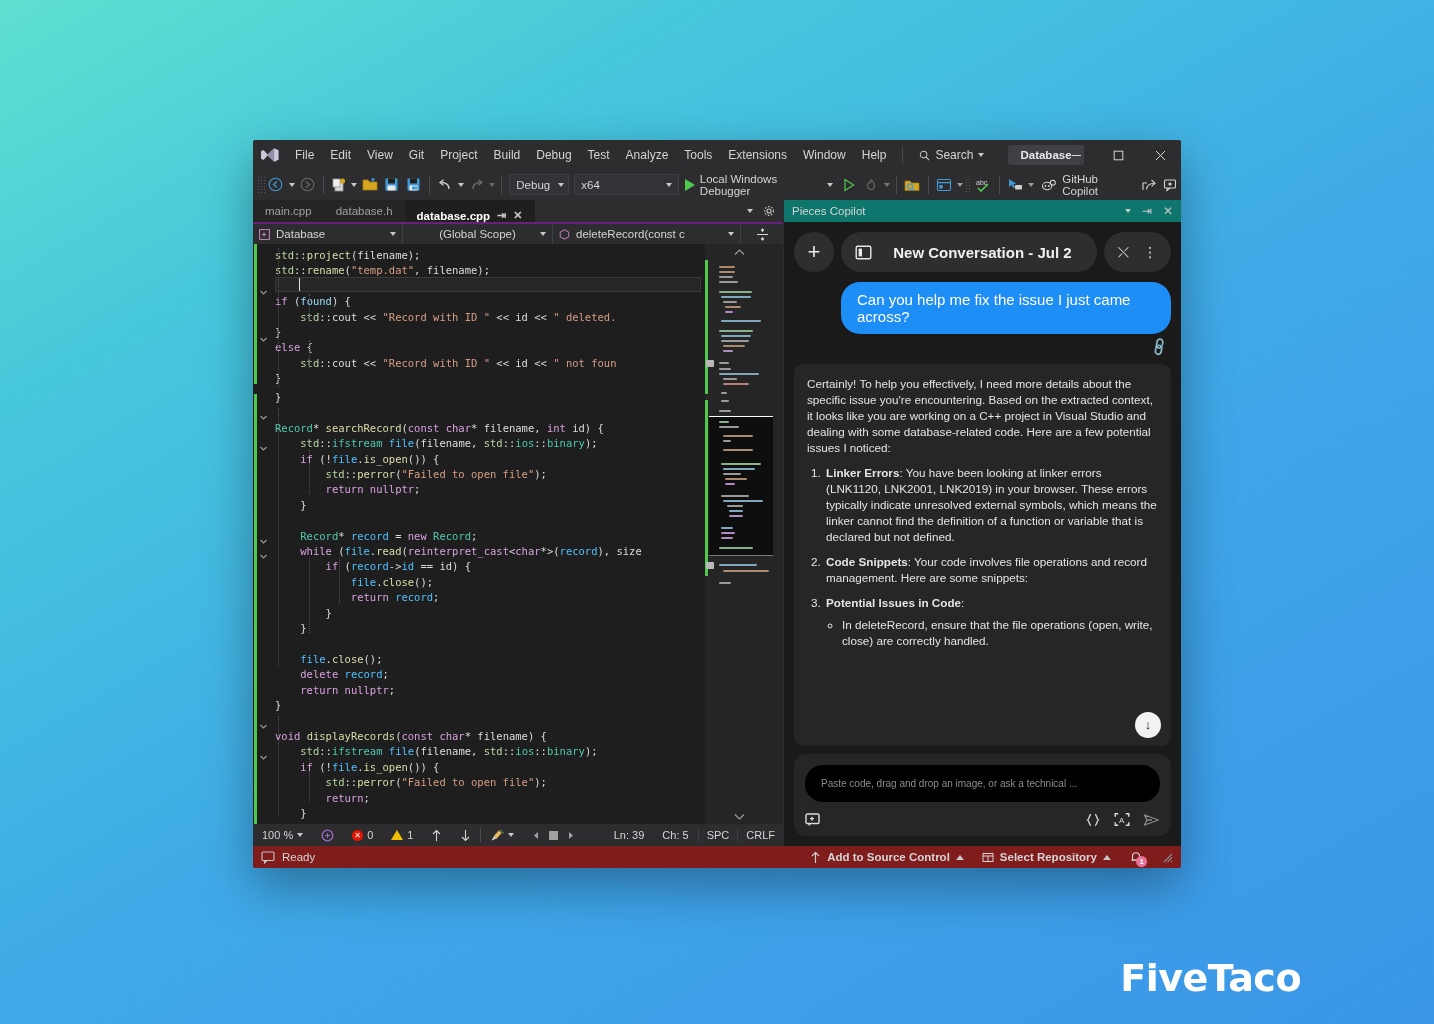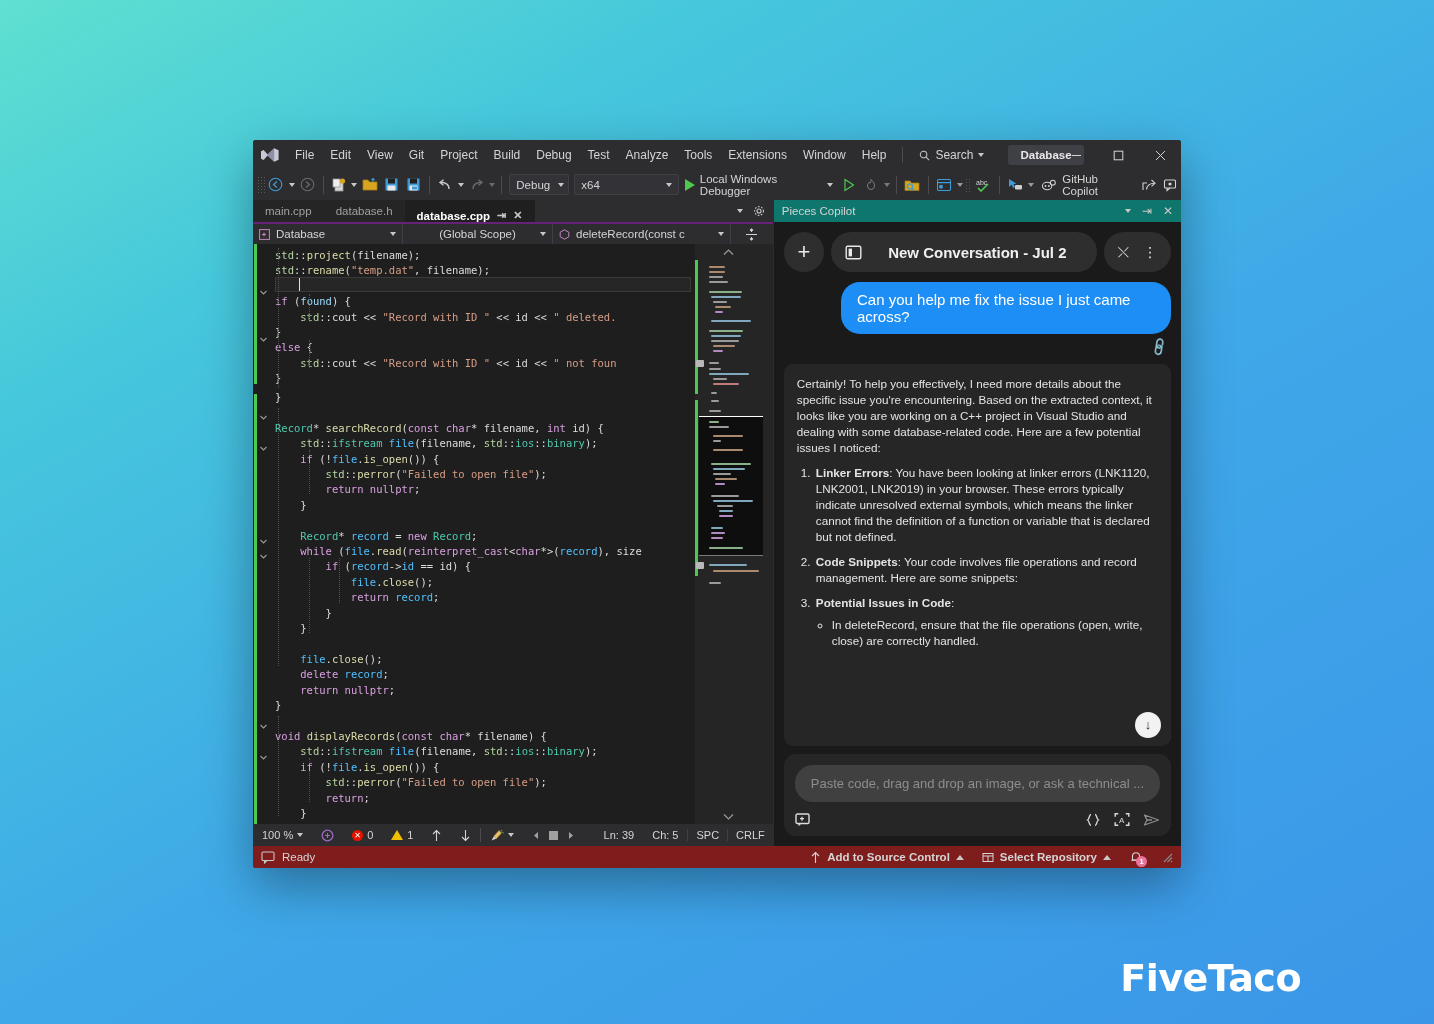--- a/index.html
+++ b/index.html
@@ -181,22 +181,22 @@
   .cp-reply ul { list-style:circle; margin:6px 0 0 16px; padding:0; }
   .cp-reply ul > li { margin-bottom:7px; }
   .cp-reply b { font-weight:bold; }
   .cp-scrolldown {
     position:absolute; right:10px; bottom:8px; width:26px; height:26px; border-radius:13px;
     background:#f2f2f2; color:#222; display:flex; align-items:center; justify-content:center; font-size:13px;
   }
   .cp-inputwrap { padding:8px 0 10px 0; }
   .cp-inputbox { background:#262626; border-radius:12px; padding:11px 11px 9px 11px;}
   .cp-field {
-    background:#404040; border-radius:18px; height:37px; display:flex; align-items:center;
-    padding:0 16px; color:#8d8d8d; font-size:13px; white-space:nowrap; overflow:hidden;
+    background:#000000; border-radius:18px; height:37px; display:flex; align-items:center;
+    padding:0 16px; color:#8d8d8d; font-size:10px; white-space:nowrap; overflow:hidden;
   }
   .cp-toolrow { display:flex; align-items:center; margin-top:10px; }
   .cp-toolrow .right { margin-left:auto; display:flex; align-items:center; gap:13px;}
 
   
   .vs-status {
     height:22px; background:#7f1d1d; display:flex; align-items:center; flex:0 0 22px;
     font-size:11.5px; color:#d4d4d4; padding:0 8px; gap:7px;
   }
   .vs-status .right { margin-left:auto; display:flex; align-items:center; gap:18px;font-weight:bold; }

